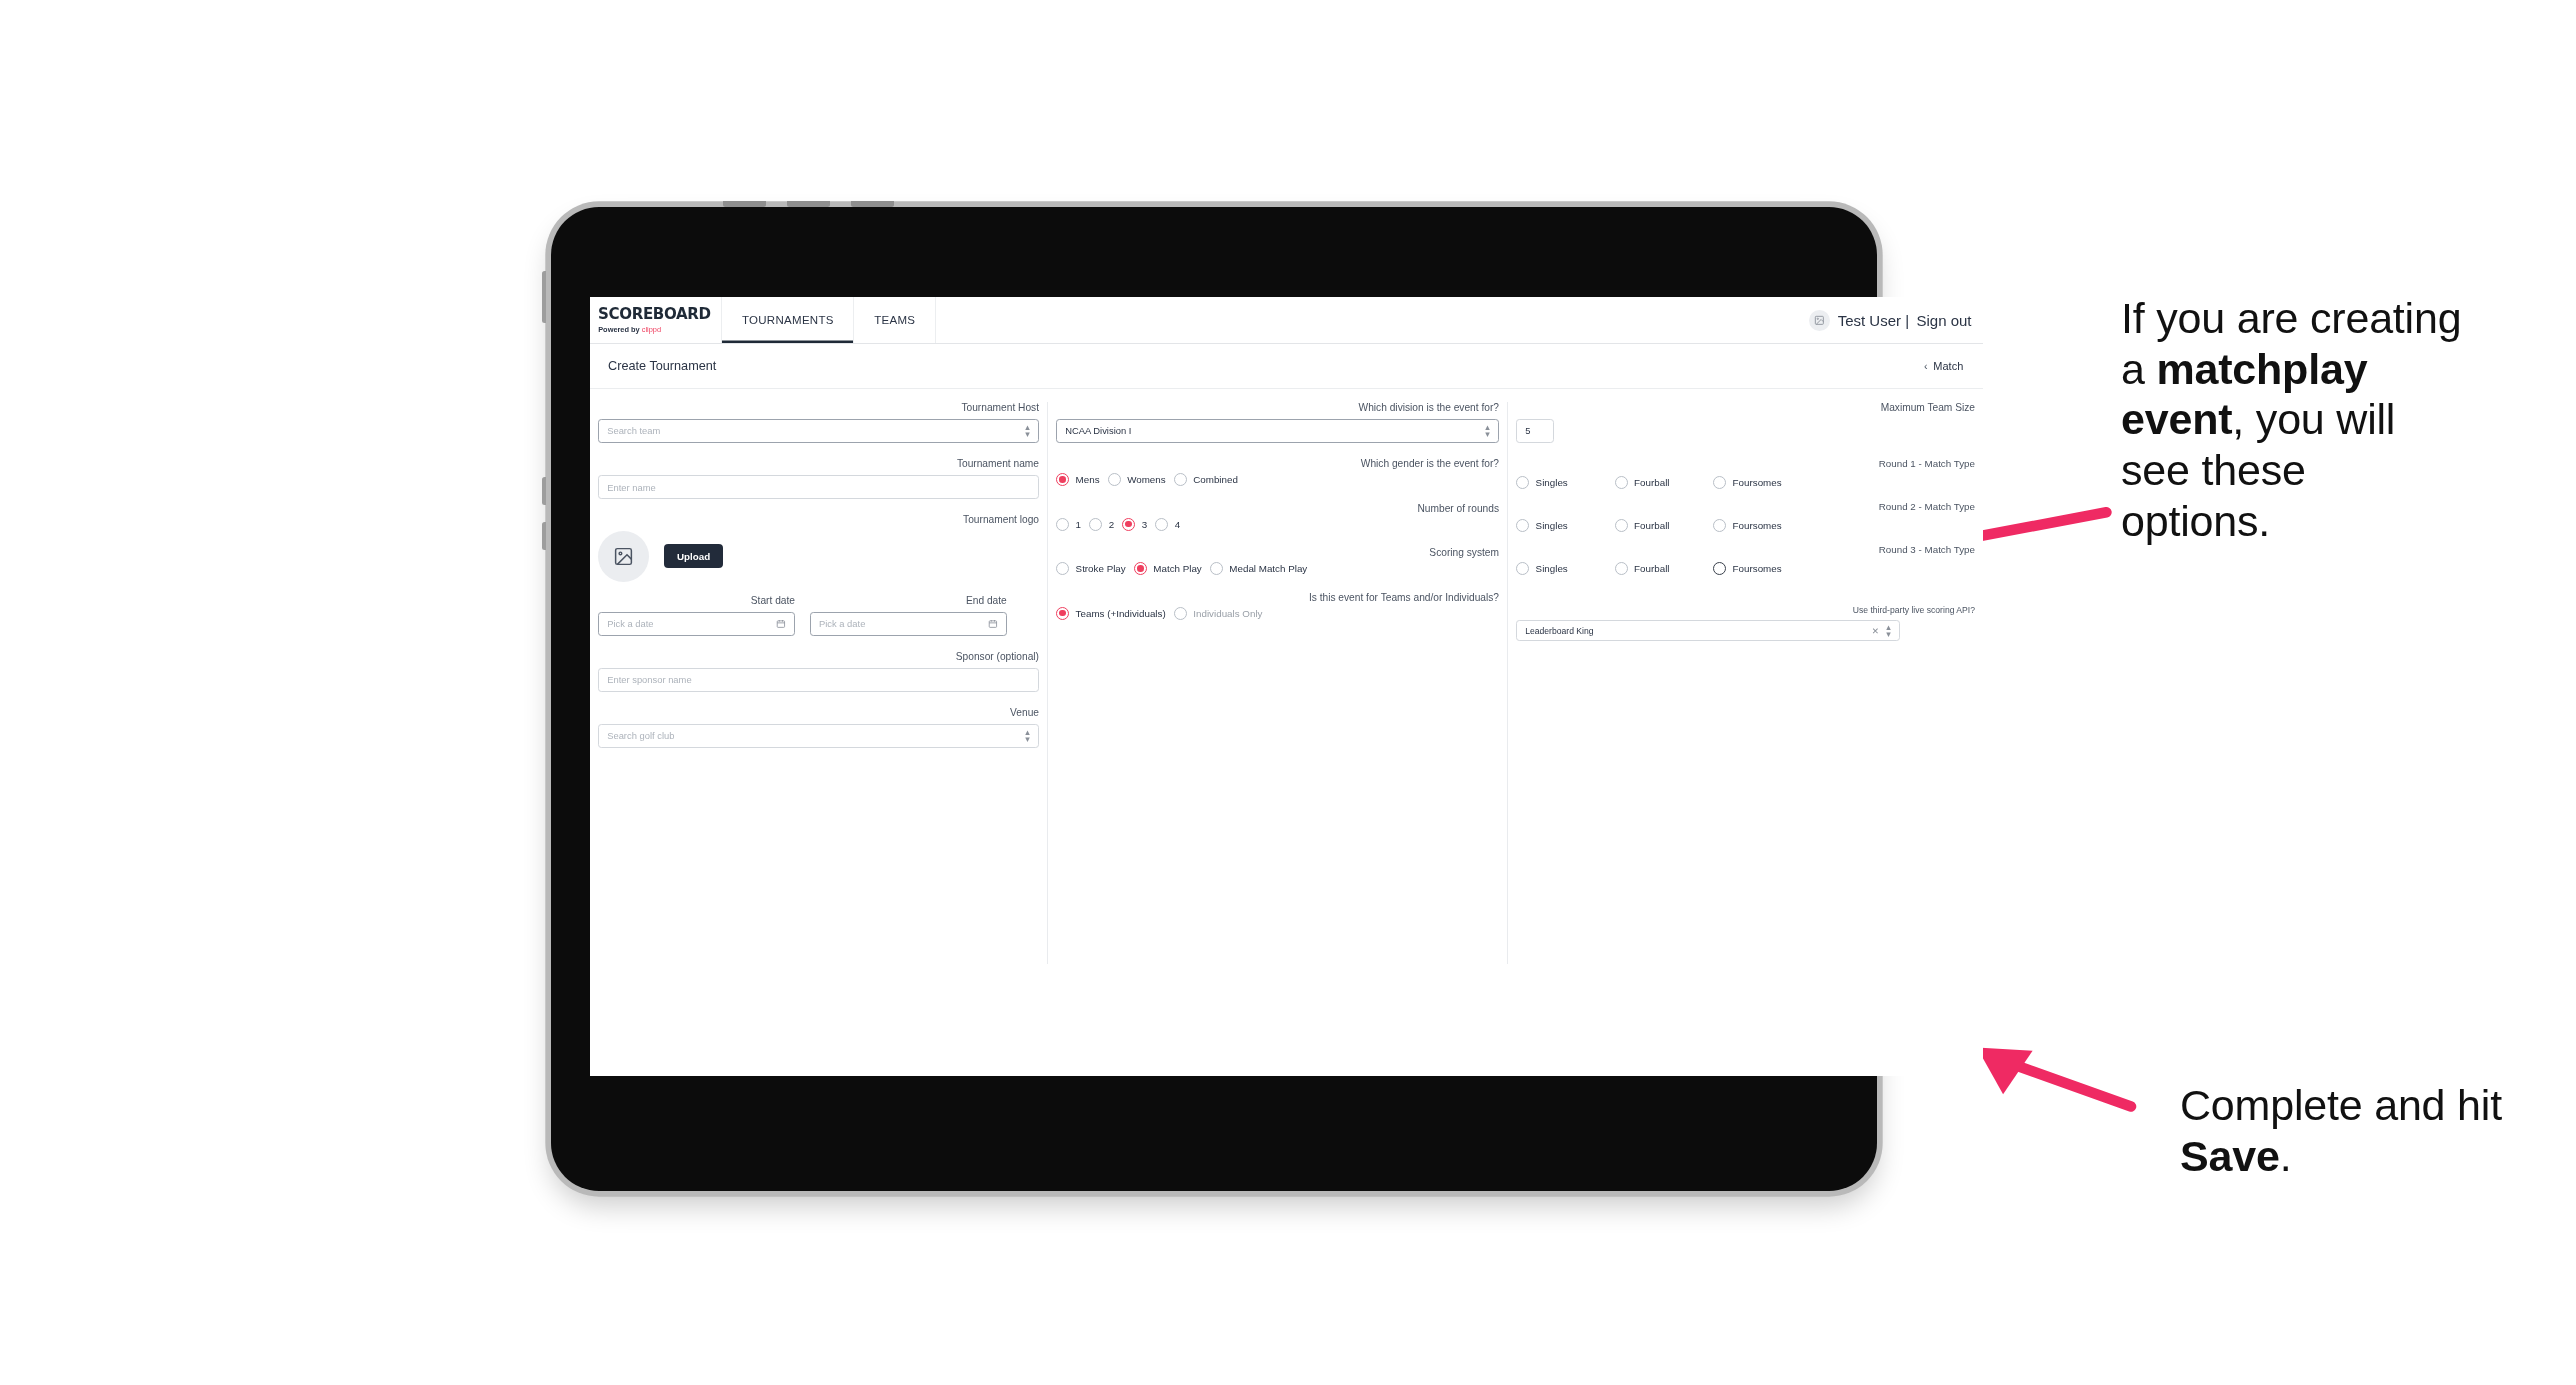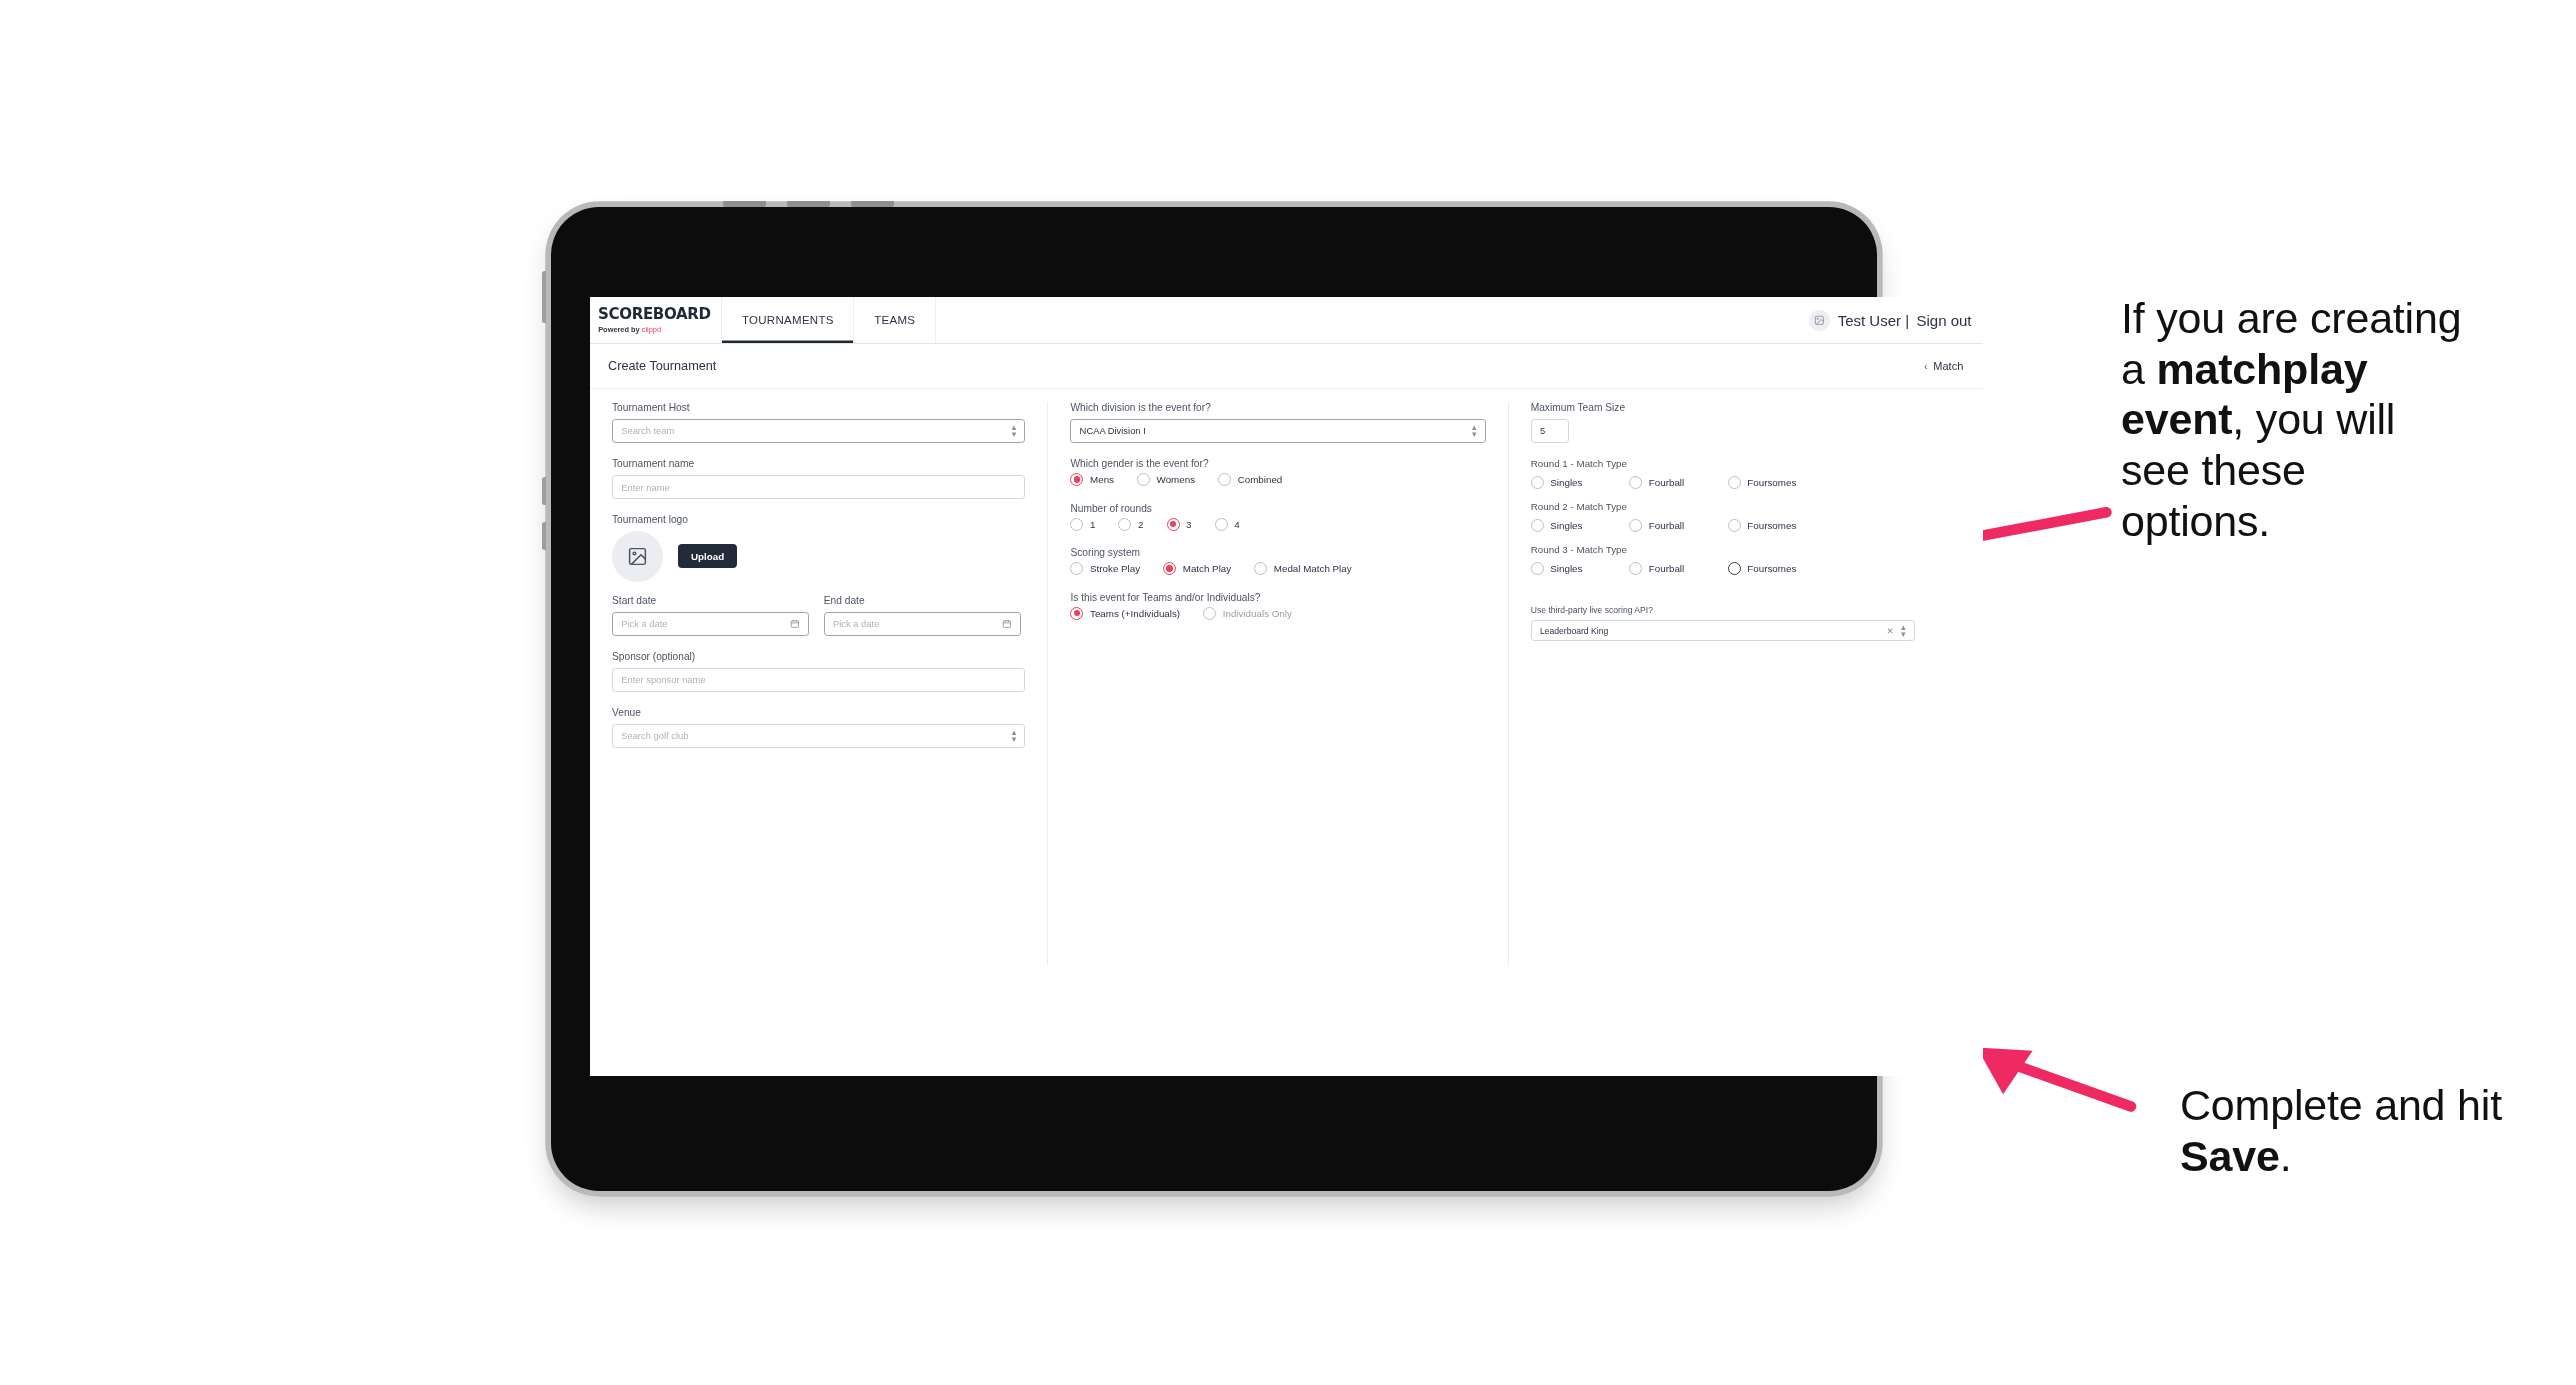--- a/index.html
+++ b/index.html
@@ -126,21 +126,21 @@
     cursor: pointer;
   }
   #backbtn .chev { font-size: 10.7px; color: #4b5563; }
 
   
   #formbody {
     display: flex;
     height: 562px;
     padding-top: 13px;
   }
-  .col { padding: 0 22px; }
+  .col { padding: 0 8px; text-align: right; }
   .col.c1 { width: 441px; border-right: 0.8px solid #e9ebee; }
   .col.c2 { width: 443px; border-right: 0.8px solid #e9ebee; }
   .col.c3 { width: 459px; }
 
   .flabel {
     font-size: 10.2px;
     color: #4b5462;
     margin: 0 0 5.7px 0;
   }
   .flabel.tight { margin-bottom: 4.1px; }
@@ -178,21 +178,21 @@
     padding: 6.6px 13px;
     border-radius: 4.1px;
     cursor: pointer;
   }
 
   
   #daterow { display: flex; gap: 14.8px; margin-bottom: 14.8px; }
   #daterow .dcell { width: 197px; }
 
   
-  .radiorow { display: flex; align-items: center; gap: 23px; margin-bottom: 16.4px; }
+  .radiorow { display: flex; align-items: center; gap: 8px; margin-bottom: 16.4px; }
   .radio { display: flex; align-items: center; gap: 6.6px; cursor: pointer; }
   .dot {
     width: 13px; height: 13px; border-radius: 50%;
     border: 1.3px solid #b9bfc7;
     box-sizing: border-box;
     display: flex; align-items: center; justify-content: center;
     flex: none;
   }
   .dot.on { border-color: #ef3f5f; }
   .dot.on::after {

